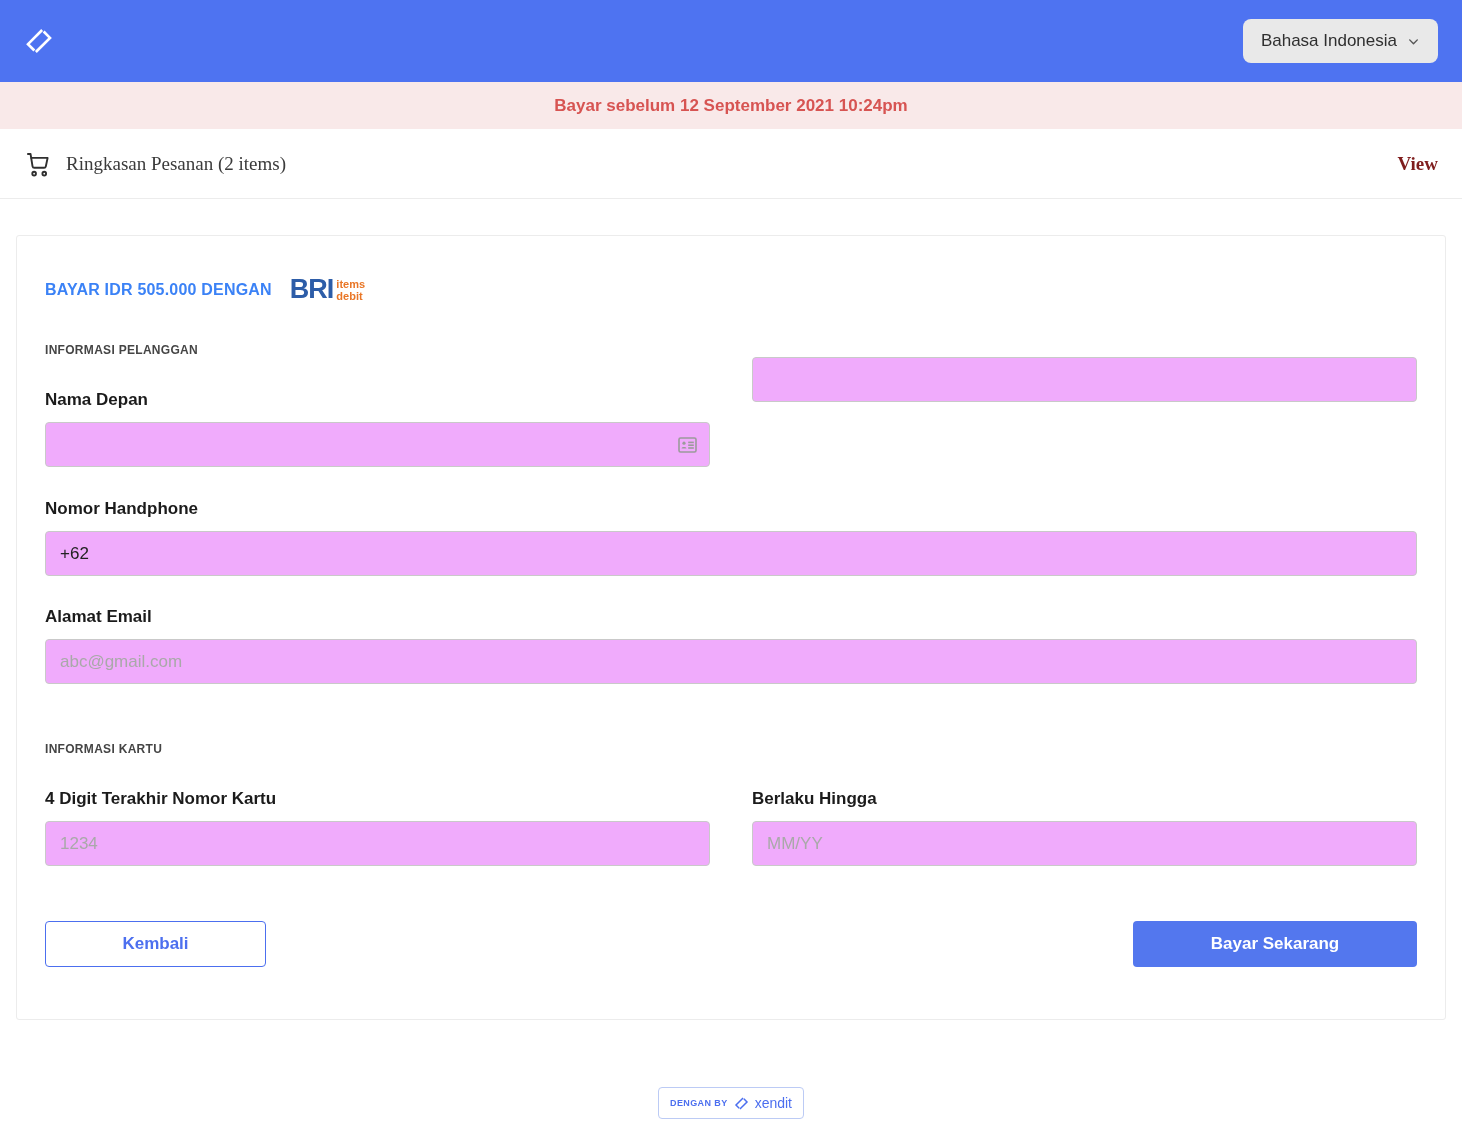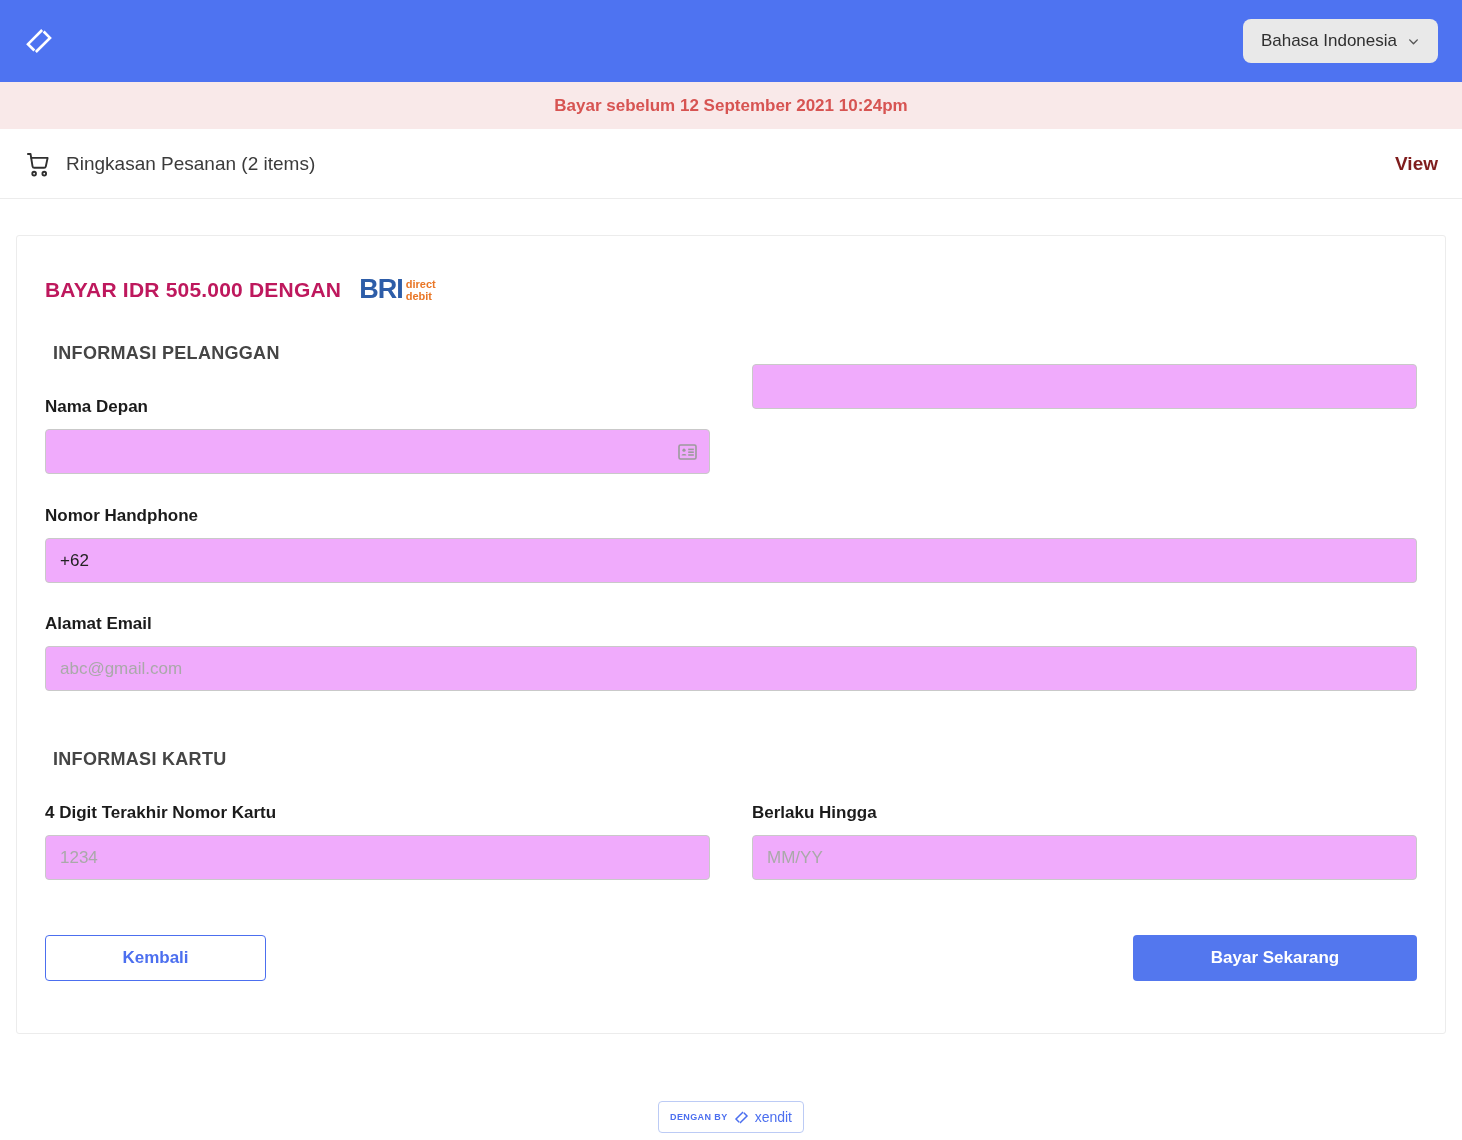--- a/index.html
+++ b/index.html
@@ -60,53 +60,53 @@
     font-weight: 700;
   }
 
   
   .summary-bar {
     height: 70px;
     display: flex;
     align-items: center;
     padding: 0 24px;
     border-bottom: 1px solid #ececec;
+    font-family: Liberation Serif, serif;
   }
   .summary-label { font-size: 19px; color: #3b3b3b; margin-left: 15px; }
   .view-link {
     margin-left: auto;
     color: #7f1d1d;
     font-size: 19px;
     font-weight: 700;
     text-decoration: none;
     cursor: pointer;
   }
 
   
   .card {
     margin: 36px 16px 0 16px;
     border: 1px solid #ececec;
     border-radius: 3px;
     background: #ffffff;
     padding: 40px 28px 52px 28px;
   }
   .pay-row { display: flex; align-items: center; }
-  .pay-heading { font-size: 21px; font-weight: 800; color: #be185d; letter-spacing: 0.2px; }
+  .pay-heading { font-size: 16px; font-weight: 800; color: #3b82f6; letter-spacing: 0.2px; }
   .bri-logo { display: flex; align-items: flex-start; margin-left: 18px; line-height: 1; }
   .bri-main { font-size: 27px; font-weight: 800; color: #2d5da8; letter-spacing: -1px; }
   .bri-sub { display: flex; flex-direction: column; margin-left: 3px; margin-top: 3px; }
   .bri-sub span { font-size: 11px; font-weight: 700; color: #e97626; line-height: 1.05; }
 
   .section-title {
-    font-size: 18px;
+    font-size: 12px;
     font-weight: 700;
     color: #454545;
     letter-spacing: 0.3px;
     margin-top: 40px;
-    margin-left: 8px;
   }
 
   .field-row { display: flex; gap: 42px; }
   .field-col { flex: 1; min-width: 0; }
   .field-label {
     display: block;
     font-size: 17px;
     font-weight: 700;
     color: #1b1b1b;
     margin-top: 33px;
@@ -219,21 +219,21 @@
   <a class="view-link">View</a>
 </div>
 
 <div class="card">
 
   <div class="pay-row">
     <div class="pay-heading">BAYAR IDR 505.000 DENGAN</div>
     <div class="bri-logo">
       <span class="bri-main">BRI</span>
       <span class="bri-sub">
-        <span>direct</span>
+        <span>items</span>
         <span>debit</span>
       </span>
     </div>
   </div>
 
   <div class="section-title">INFORMASI PELANGGAN</div>
 
   <div class="field-row">
     <div class="field-col">
       <label class="field-label">Nama Depan</label>

